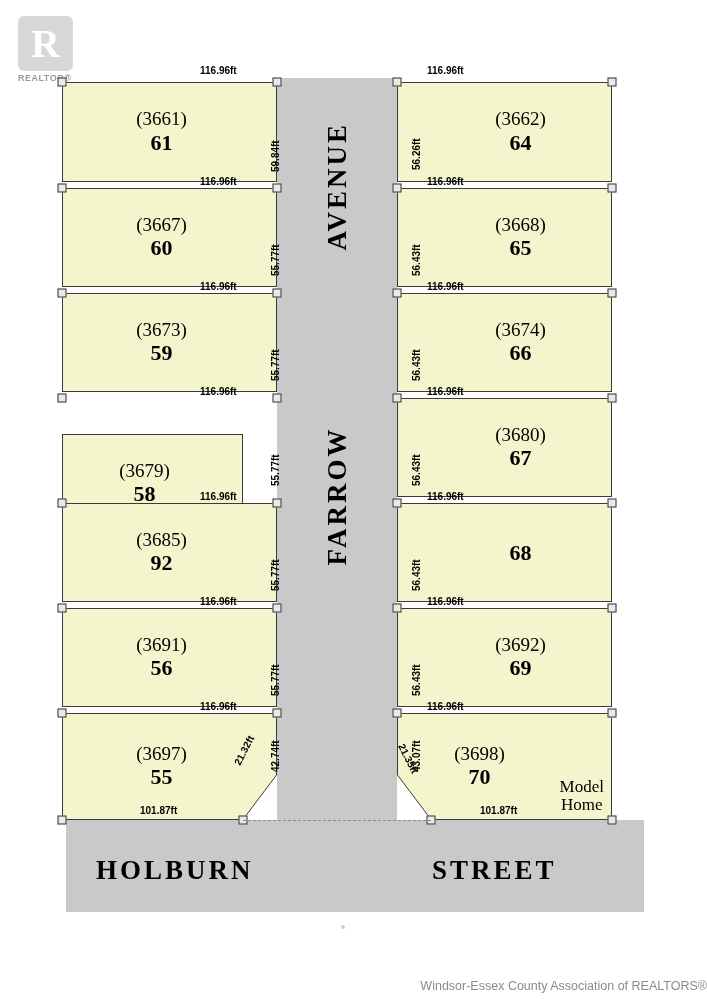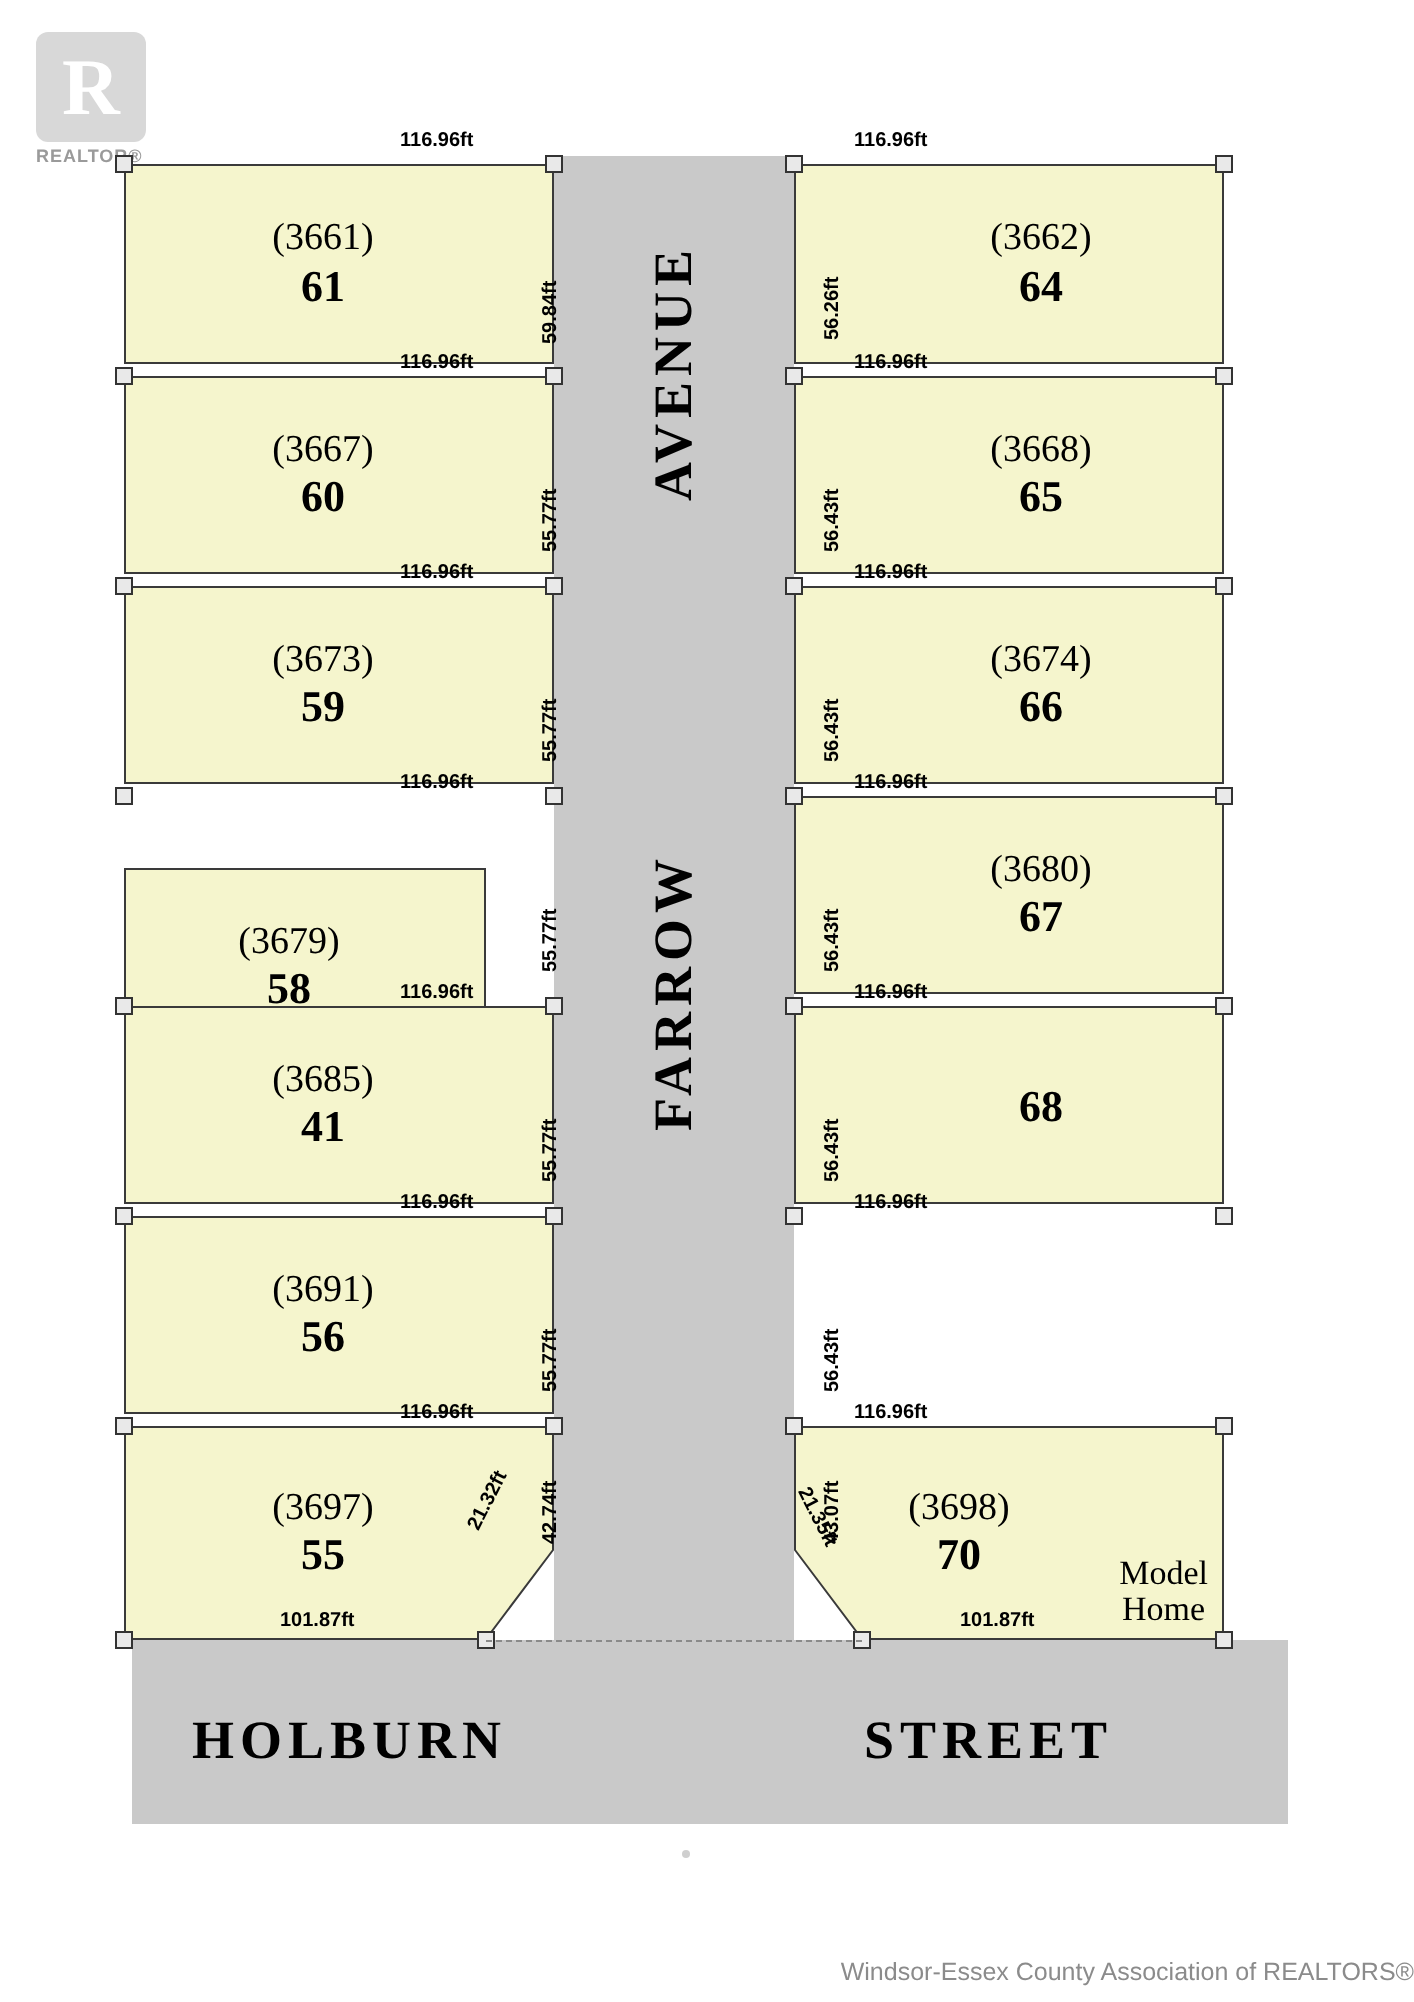--- a/index.html
+++ b/index.html
@@ -257,21 +257,21 @@
   </div>
   <div class="lot left" style="left:62px; top:398px; width:181px; height:99px;margin-top:36px;">
     <div class="lot-inner">
       <div class="lot-addr">(3679)</div>
       <div class="lot-num">58</div>
     </div>
   </div>
   <div class="lot left" style="left:62px; top:503px; width:215px; height:99px;">
     <div class="lot-inner">
       <div class="lot-addr">(3685)</div>
-      <div class="lot-num">41</div>
+      <div class="lot-num">92</div>
     </div>
   </div>
   <div class="lot left" style="left:62px; top:608px; width:215px; height:99px;">
     <div class="lot-inner">
       <div class="lot-addr">(3691)</div>
       <div class="lot-num">56</div>
     </div>
   </div>
 
   <div class="lot left" style="left:62px; top:713px; width:215px; height:107px; background:transparent; border:none;">
@@ -304,20 +304,26 @@
   </div>
   <div class="lot right" style="left:397px; top:398px; width:215px; height:99px;">
     <div class="lot-inner">
       <div class="lot-addr">(3680)</div>
       <div class="lot-num">67</div>
     </div>
   </div>
   <div class="lot right" style="left:397px; top:503px; width:215px; height:99px;">
     <div class="lot-inner">
       <div class="lot-num">68</div>
+    </div>
+  </div>
+  <div class="lot right" style="left:397px; top:608px; width:215px; height:99px;">
+    <div class="lot-inner">
+      <div class="lot-addr">(3692)</div>
+      <div class="lot-num">69</div>
     </div>
   </div>
 
   <div class="lot right" style="left:397px; top:713px; width:215px; height:107px; background:transparent; border:none;">
     <svg width="215" height="107" style="position:absolute;left:0;top:0;">
       <polygon points="0.5,0.5 214.5,0.5 214.5,106.5 34,106.5 0.5,62" fill="#f5f5cd" stroke="#3a3a3a" stroke-width="1"></polygon>
     </svg>
     <div class="lot-inner" style="padding-left:10px; padding-right:60px;">
       <div class="lot-addr">(3698)</div>
       <div class="lot-num">70</div>

